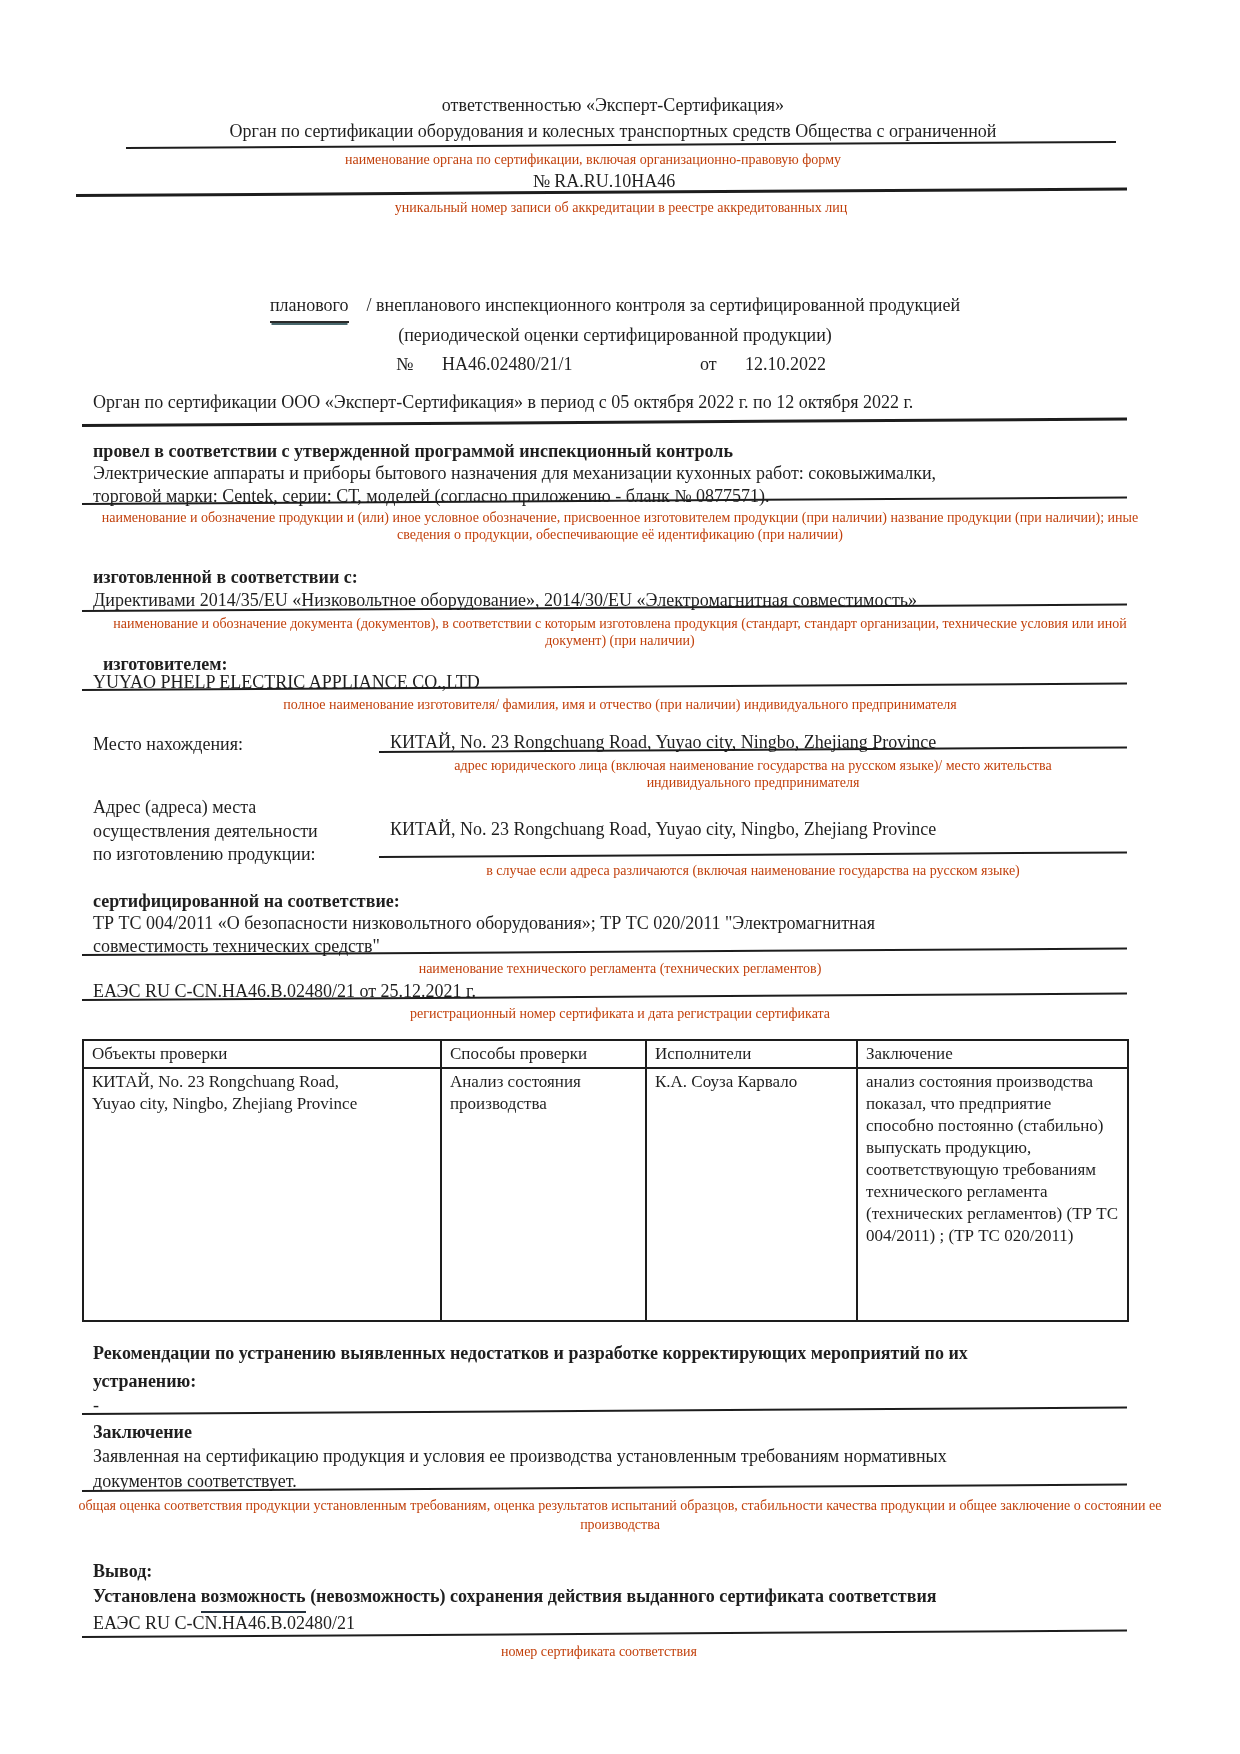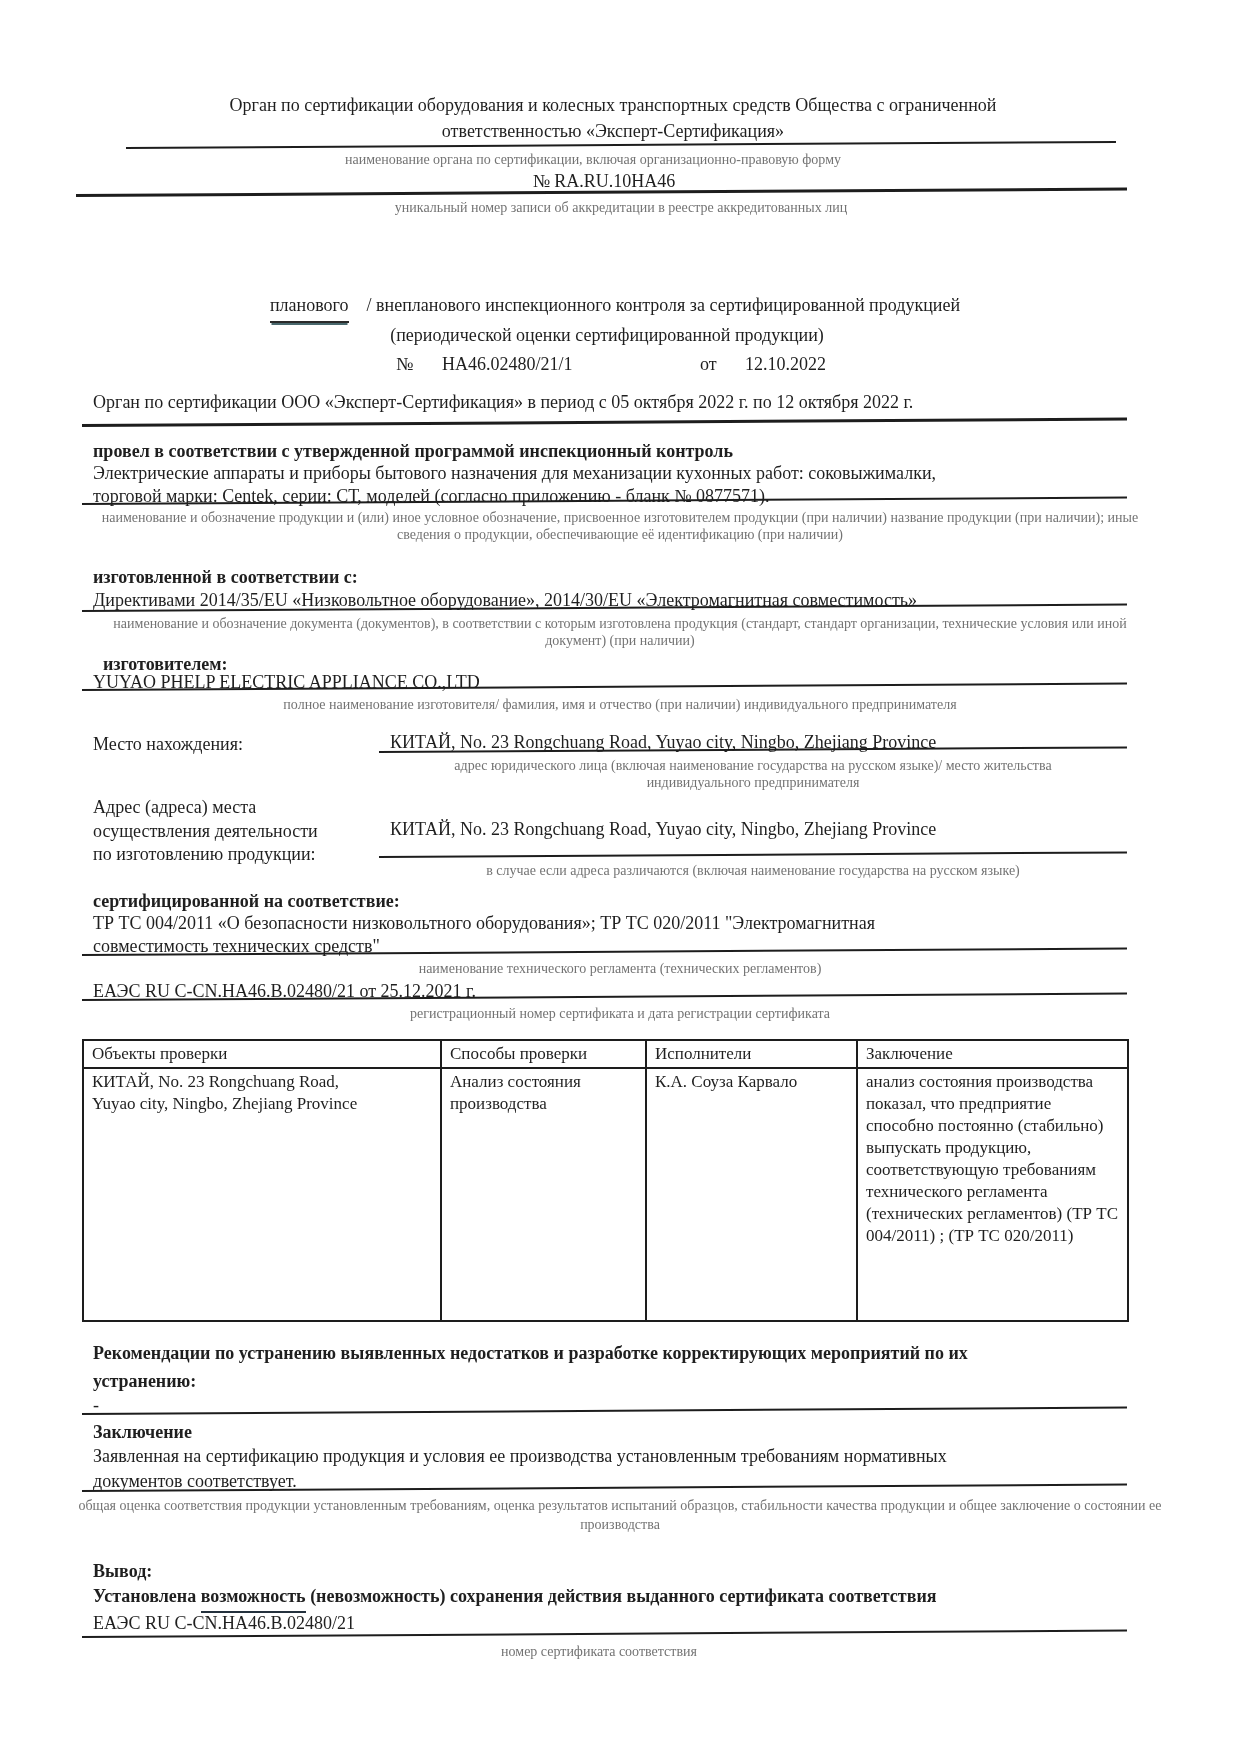--- a/index.html
+++ b/index.html
@@ -6,50 +6,50 @@
   .page{
     position:relative;width:1240px;height:1754px;background:#ffffff;
     font-family:"Liberation Serif","DejaVu Serif",serif;color:#1f1f1f;
     overflow:hidden;
   }
   .abs{position:absolute;}
   .center{text-align:center;}
   .main{font-size:18px;line-height:22px;white-space:nowrap;}
   .wrap{white-space:normal;}
   .bold{font-weight:700;}
-  .cap{font-size:14px;line-height:17px;color:#737373;}
+  .cap{font-size:14px;line-height:17px;color:#c2410c;}
   .rule{position:absolute;height:0;border-top:2.6px solid #1d1d1d;transform:rotate(-0.35deg);transform-origin:left center;}
   .rule.thick{border-top-width:3.2px;}
   .rule.thin{border-top-width:2.2px;}
   .u-double{border-bottom:2px solid #2a2a2a;box-shadow:0 3.5px 0 -1.5px #49686d;padding-bottom:6px;}
   .u-single{border-bottom:2.4px solid #24313d;padding-bottom:5px;}
   table.chk{border-collapse:collapse;table-layout:fixed;width:1045px;font-size:17px;}
   table.chk td{border:2.2px solid #1d1d1d;vertical-align:top;padding:2px 8px 21px 8px;line-height:22px;}
   table.chk tr.hdr td{height:22px;line-height:21px;padding-top:2px;padding-bottom:2px;}
   table.chk tr.body td{height:228px;}
 </style>
 </head>
 <body>
 
 <div class="page">
 
   <div class="abs center" style="left:0;top:92;left:0px;top:92px;width:1226px;font-size:18px;line-height:26px;">
+    <div>ответственностью «Эксперт-Сертификация»</div>
     <div>Орган по сертификации оборудования и колесных транспортных средств Общества с ограниченной</div>
-    <div>ответственностью «Эксперт-Сертификация»</div>
   </div>
   <div class="rule" style="left:126px;top:147px;width:990px;"></div>
   <div class="abs center cap" style="left:0px;top:151px;width:1186px;">наименование органа по сертификации, включая организационно-правовую форму</div>
   <div class="abs center main" style="left:0px;top:170px;width:1208px;">№ RA.RU.10НА46</div>
   <div class="rule thick" style="left:76px;top:194px;width:1051px;"></div>
   <div class="abs center cap" style="left:2px;top:199px;width:1238px;">уникальный номер записи об аккредитации в реестре аккредитованных лиц</div>
 
   <div class="abs center main" style="left:0px;top:294px;width:1230px;">
     <span class="u-double">планового</span><span style="display:inline-block;width:18px;"></span><span>/ внепланового инспекционного контроля за сертифицированной продукцией</span>
   </div>
-  <div class="abs center main" style="left:8px;top:324px;width:1198px;">(периодической оценки сертифицированной продукции)</div>
+  <div class="abs center main" style="left:16px;top:324px;width:1198px;">(периодической оценки сертифицированной продукции)</div>
   <div class="abs main" style="left:396px;top:353px;">№</div>
   <div class="abs main" style="left:442px;top:353px;">НА46.02480/21/1</div>
   <div class="abs main" style="left:700px;top:353px;">от</div>
   <div class="abs main" style="left:745px;top:353px;">12.10.2022</div>
 
   <div class="abs main" style="left:93px;top:391px;">Орган по сертификации ООО «Эксперт-Сертификация» в период с 05  октября 2022 г. по 12 октября  2022 г.</div>
   <div class="rule thick" style="left:82px;top:424px;width:1045px;"></div>
 
   <div class="abs main bold" style="left:93px;top:440px;">провел в соответствии с утвержденной программой инспекционный контроль</div>
   <div class="abs main" style="left:93px;top:462px;">Электрические аппараты и приборы бытового назначения для механизации кухонных работ: соковыжималки,</div>

